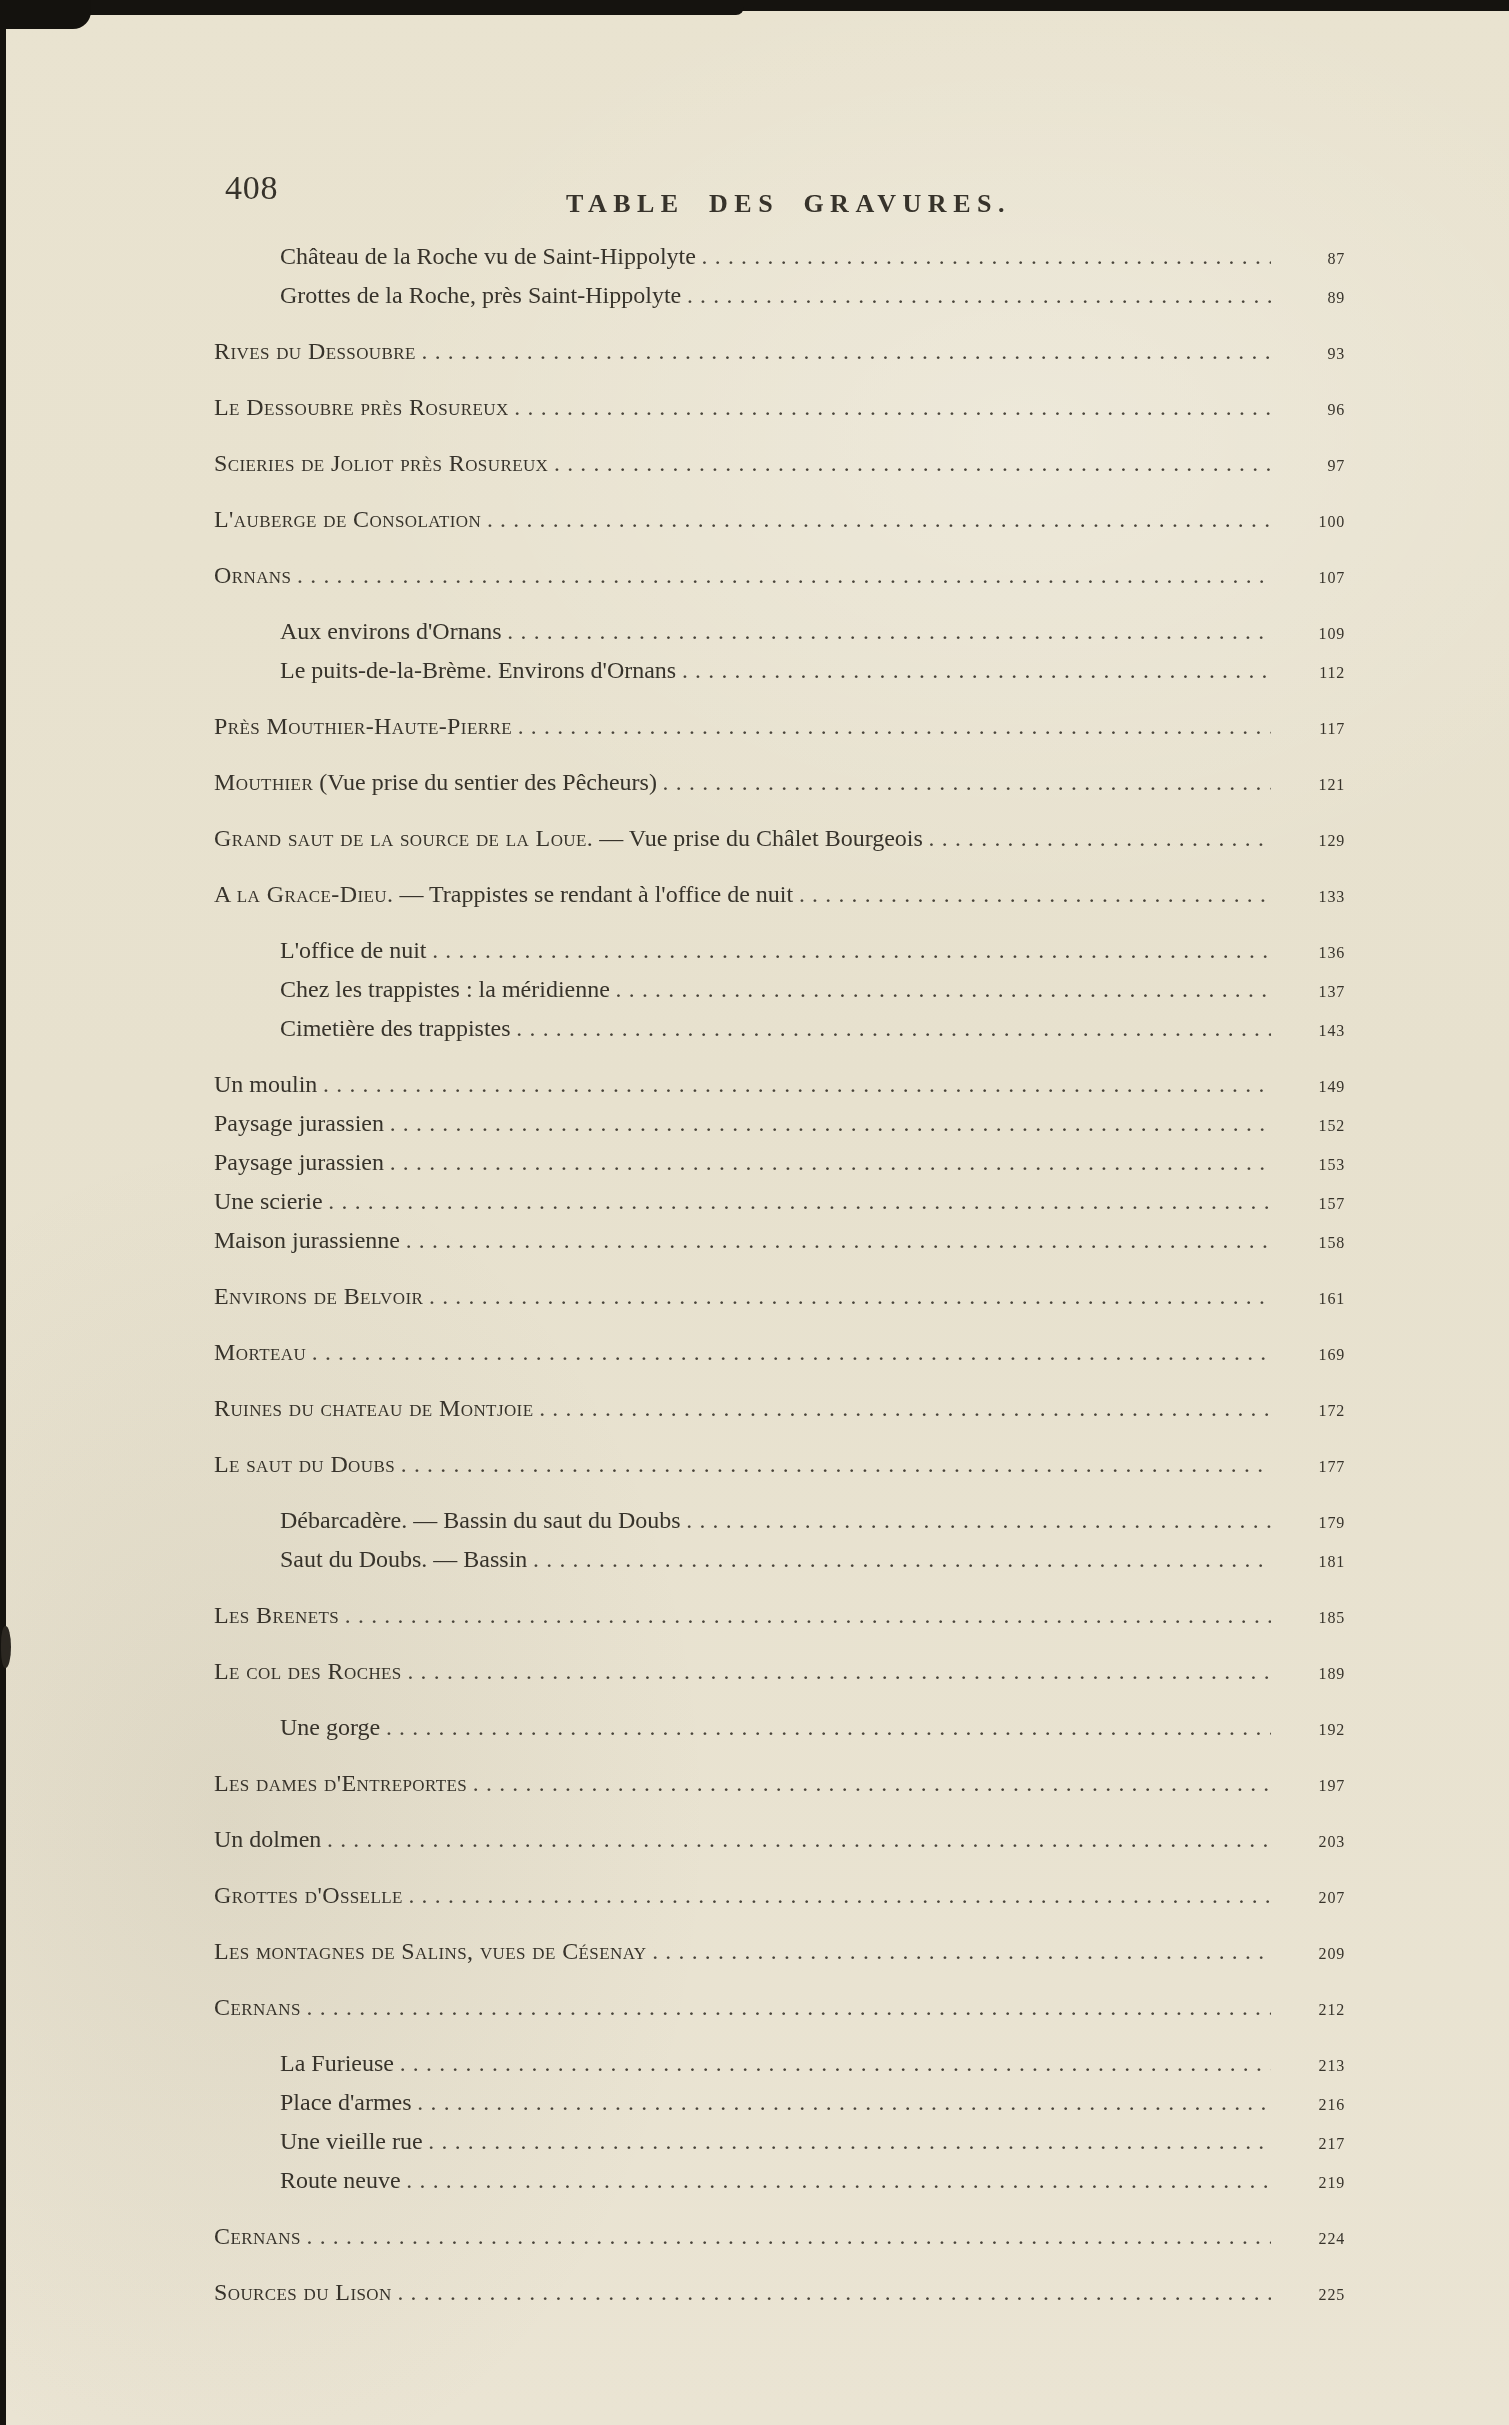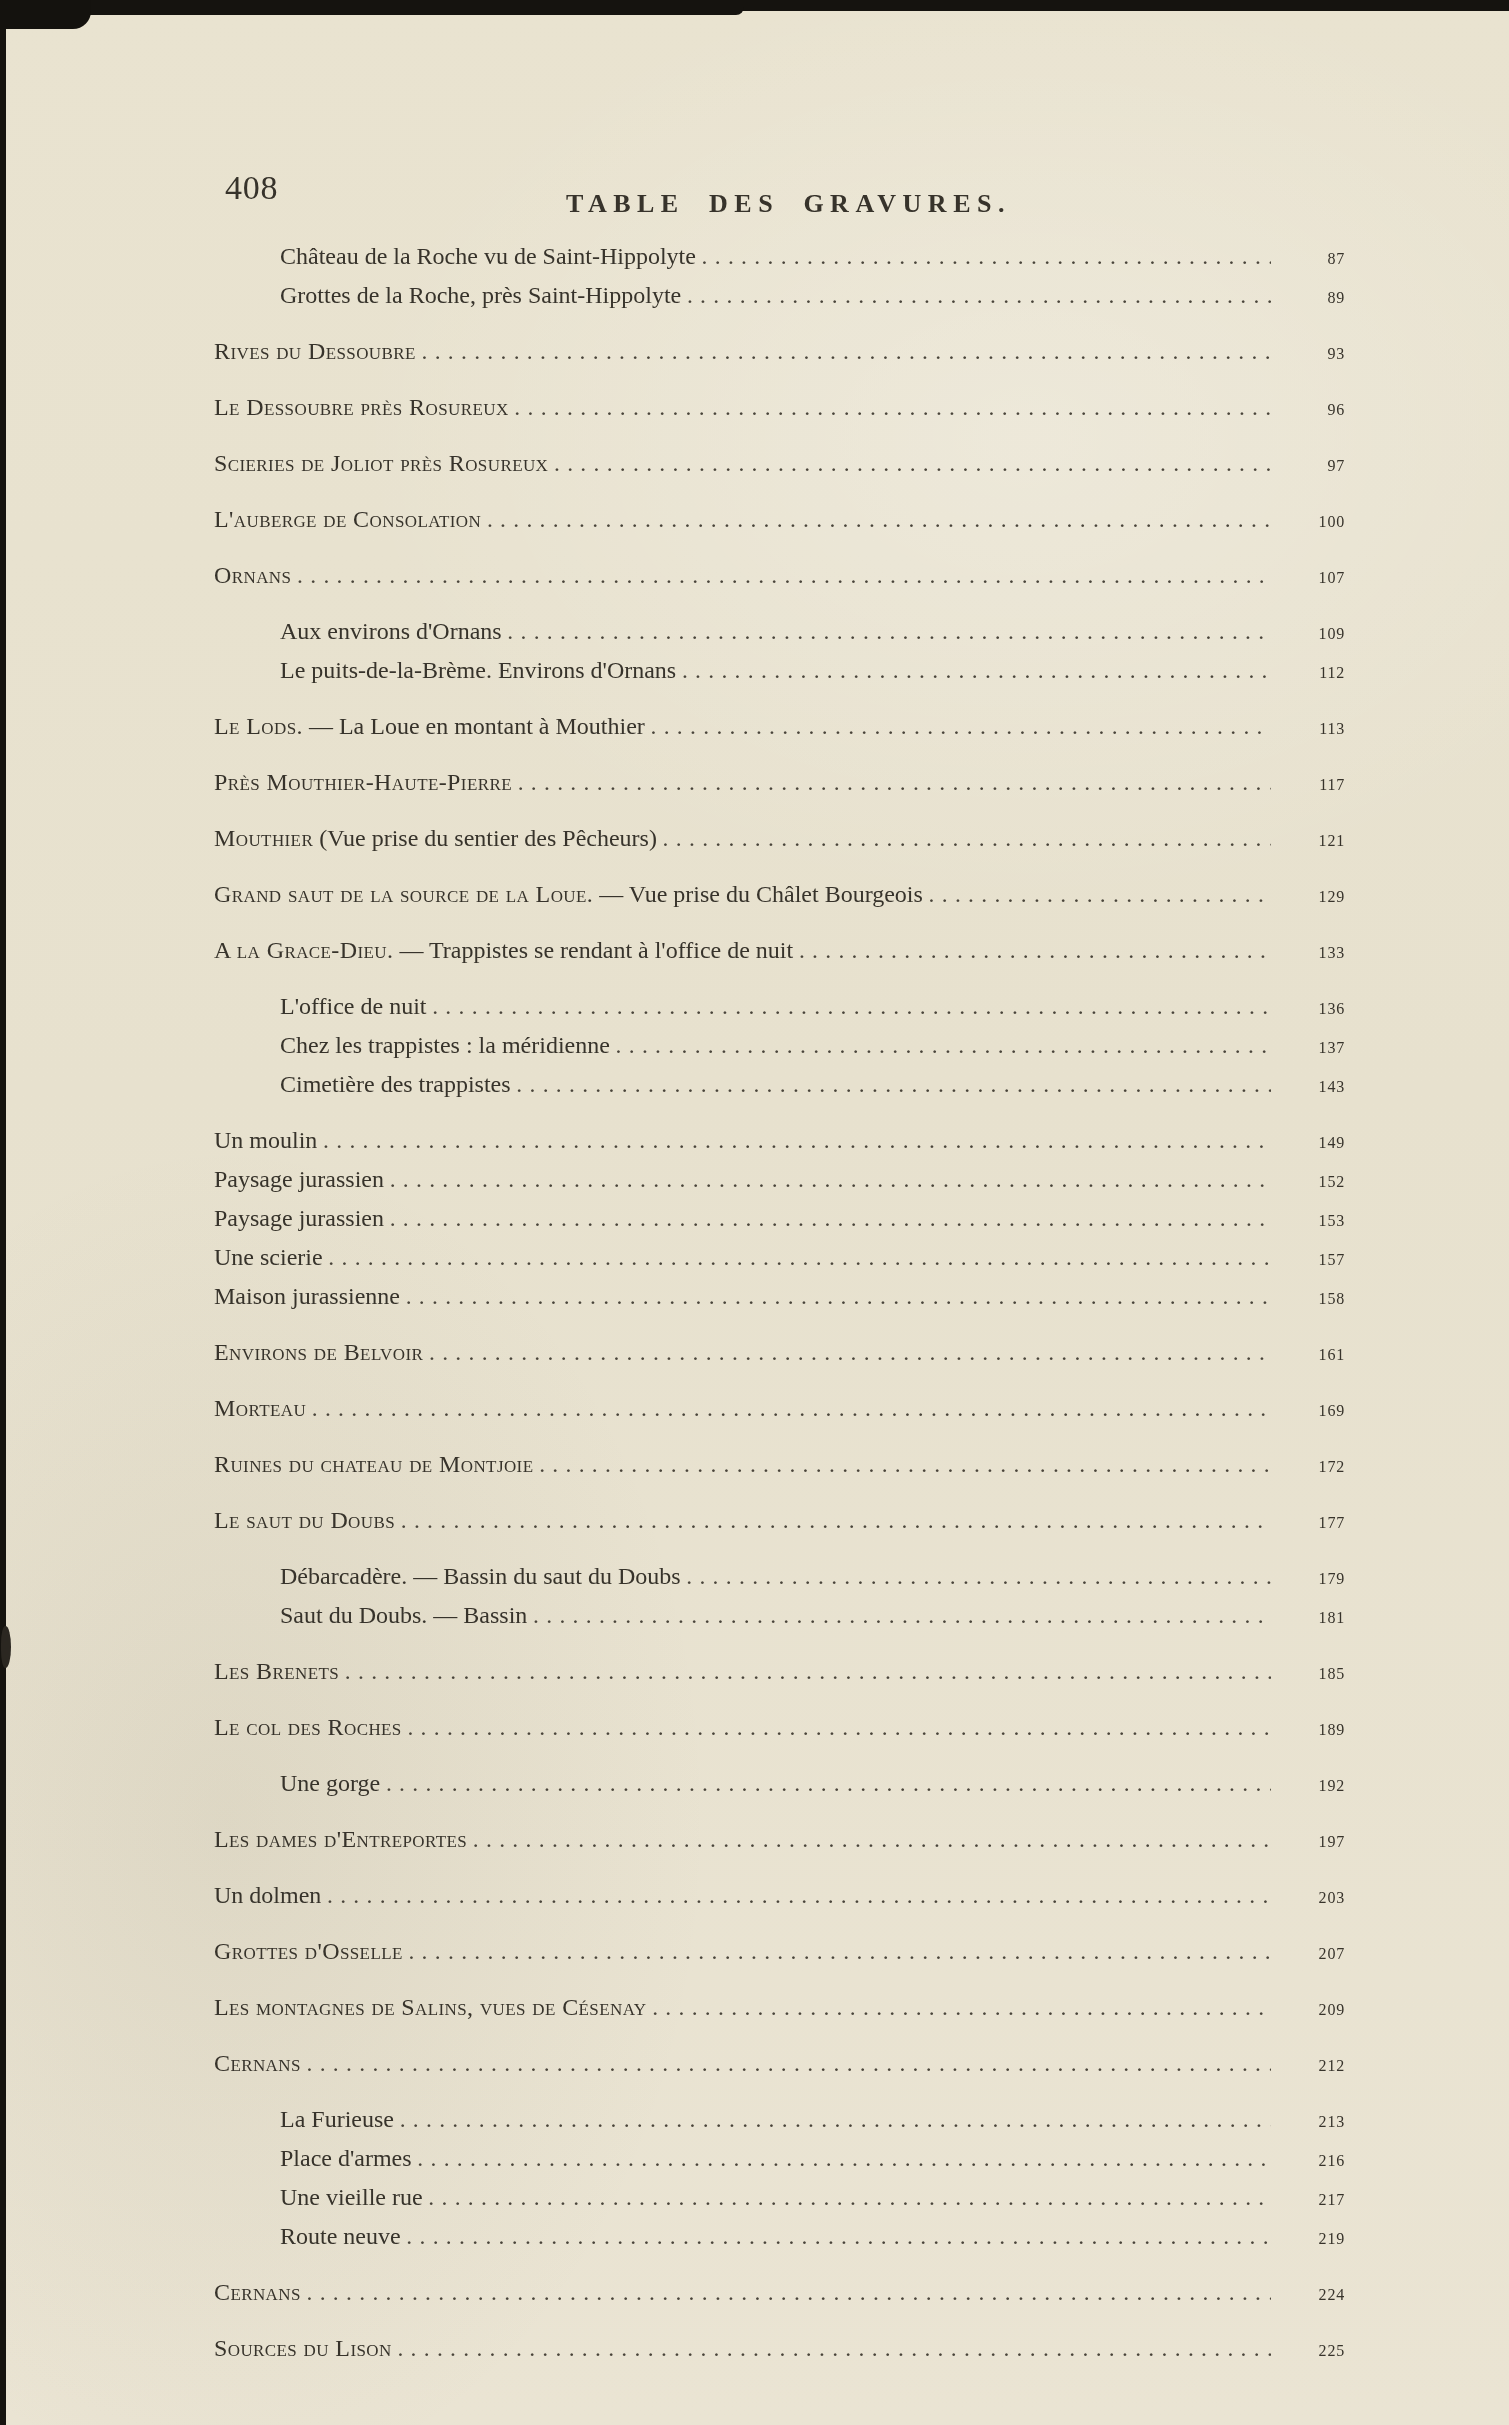--- a/index.html
+++ b/index.html
@@ -143,25 +143,20 @@
     <span class="leader"></span>
     <span class="pagenum">109</span>
   </div>
 
   <div class="row indent">
     <span class="label"><span class="sc"></span><span class="plain">Le puits-de-la-Brème. Environs d'Ornans</span></span>
     <span class="leader"></span>
     <span class="pagenum">112</span>
   </div>
 
-  <div class="row gap">
-    <span class="label"><span class="sc">Le Lods.</span><span class="plain"> — La Loue en montant à Mouthier</span></span>
-    <span class="leader"></span>
-    <span class="pagenum">113</span>
-  </div>
 
   <div class="row gap">
     <span class="label"><span class="sc">Près Mouthier-Haute-Pierre</span><span class="plain"></span></span>
     <span class="leader"></span>
     <span class="pagenum">117</span>
   </div>
 
   <div class="row gap">
     <span class="label"><span class="sc">Mouthier</span><span class="plain"> (Vue prise du sentier des Pêcheurs)</span></span>
     <span class="leader"></span>

